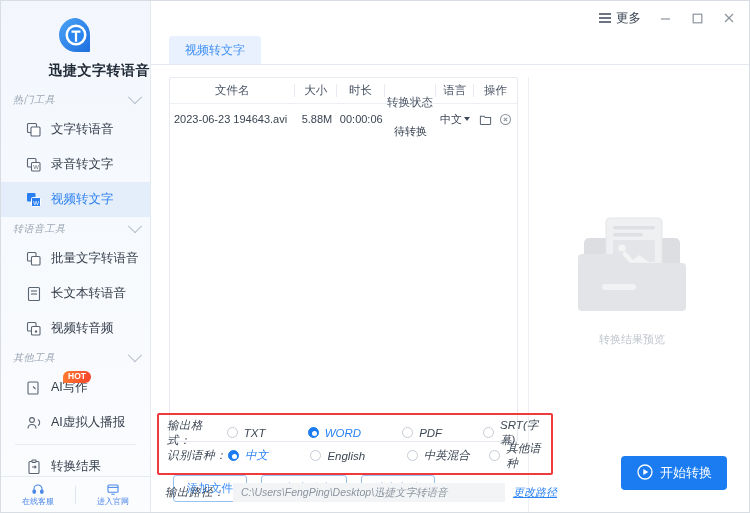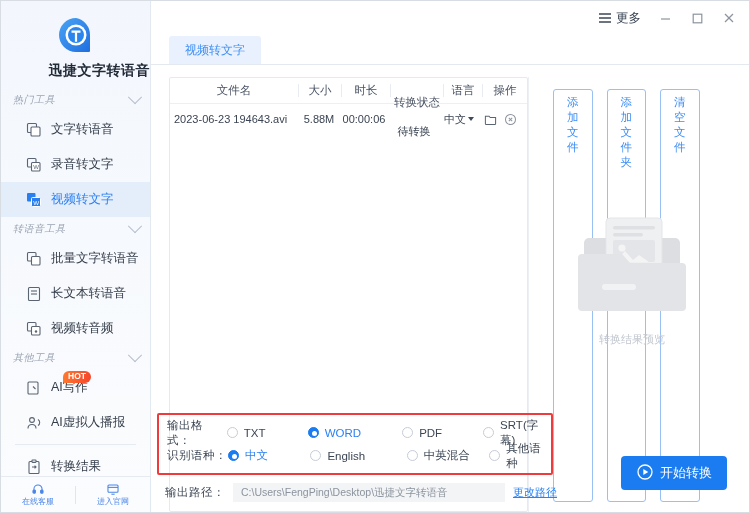--- a/index.html
+++ b/index.html
@@ -113,21 +113,21 @@
     font-size: 12px; padding: 6px 16px 5px;
     border-radius: 3px 3px 0 0; cursor: pointer;
   }
 
   .content {
     flex: 1; display: flex; padding: 12px 14px 0 18px; gap: 0;
     min-height: 0;
   }
 
   .filepanel {
-    width: 360px; display: flex; flex-direction: row;
+    width: 360px; display: flex; flex-direction: column;
     border-right: 1px solid #eceff4; padding-right: 10px; gap: 21px;
   }
   .table {
     border: 1px solid #e6eaf0; border-radius: 2px;
     flex: 1; display: flex; flex-direction: column;
     background: #fff; min-height: 0;
   }
   .thead {
     display: flex; height: 26px; align-items: center;
     border-bottom: 1px solid #eceff4;
@@ -168,20 +168,21 @@
     flex: 1; display: flex; flex-direction: column;
     align-items: center; justify-content: center;
     padding-bottom: 34px;
   }
   .preview-label { font-size: 11px; color: #c2c7cf; font-family: Liberation Mono, monospace; }
 
   
   .bottom {
     position: absolute; left: 0; right: 0; bottom: 0;
     padding: 2px 14px 0 0;
+    font-style: italic;
   }
   .optbox {
     margin-left: 6px; width: 396px;
     border: 2px solid #ef3b3b; border-radius: 2px;
     padding: 6px 0 6px 8px;
   }
   .optrow { display: flex; align-items: center; height: 23px; }
   .optlabel { font-size: 11.5px; color: #3c4654; width: 62px; letter-spacing: .5px; }
   .radio {
     display: flex; align-items: center; gap: 6px;

